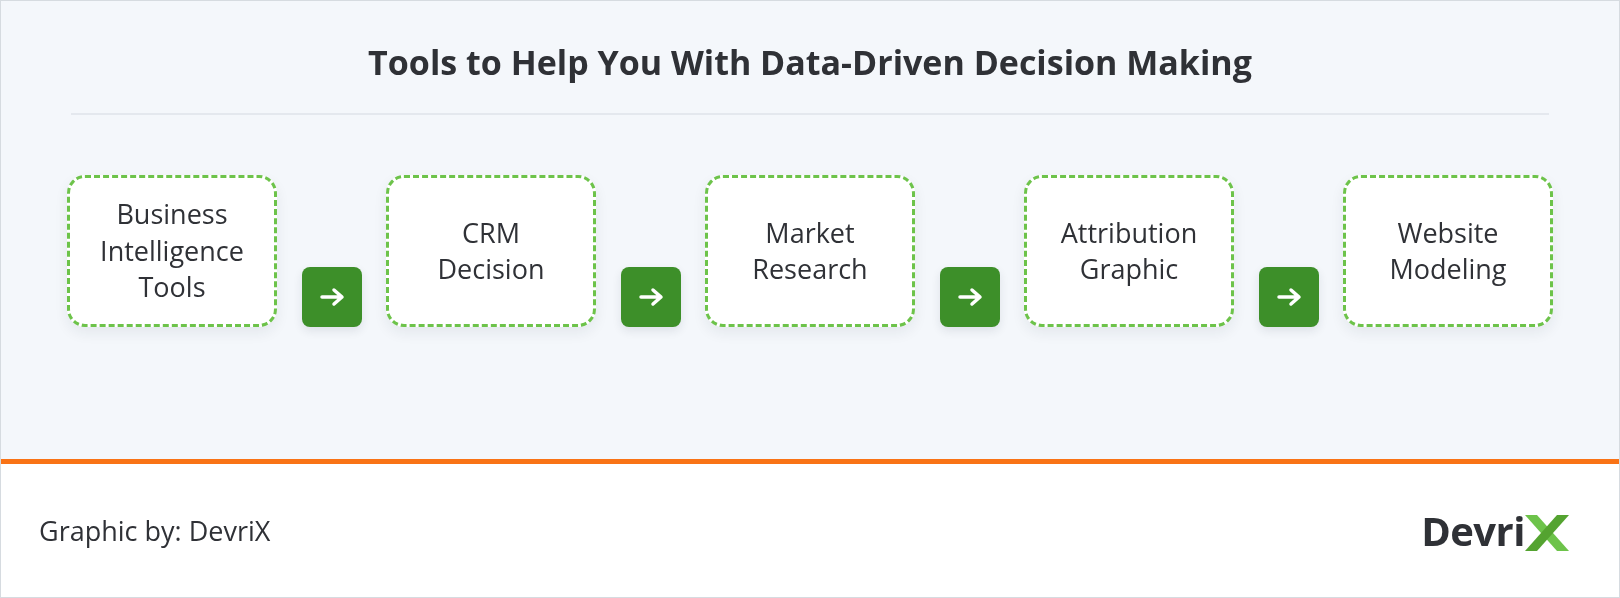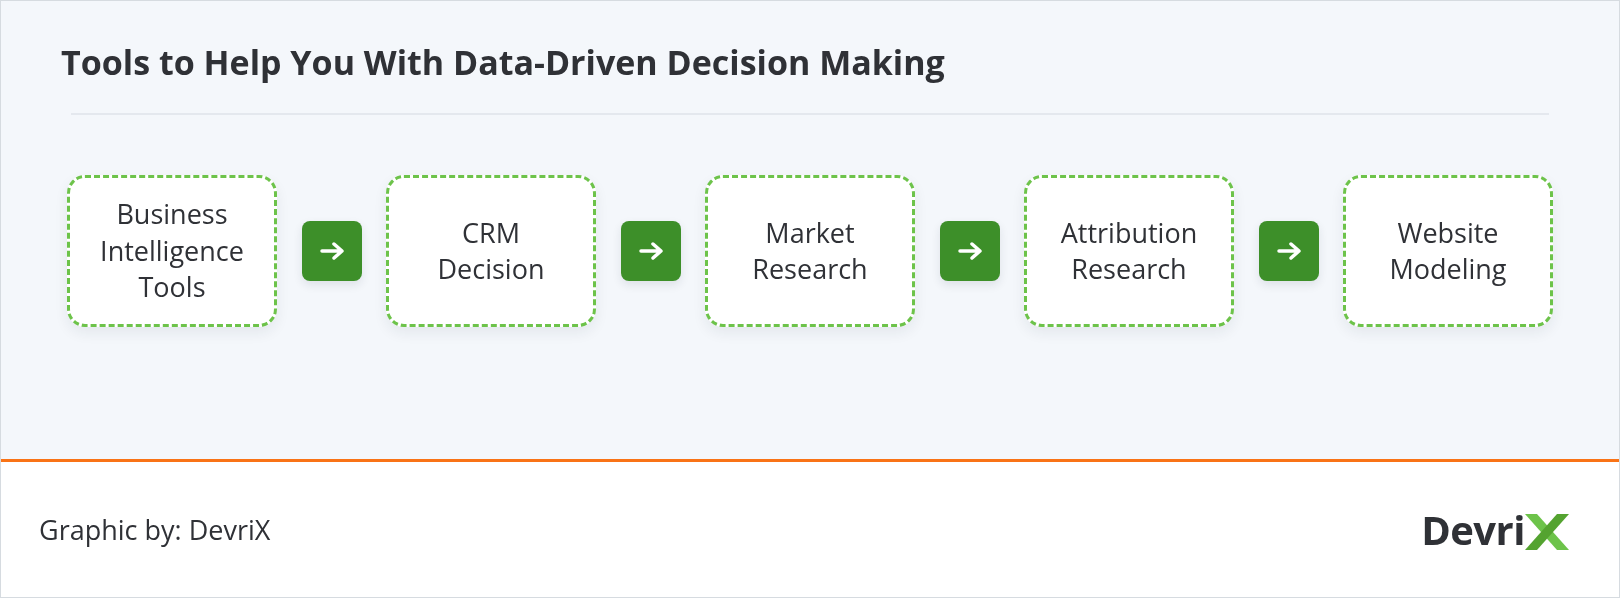--- a/index.html
+++ b/index.html
@@ -16,33 +16,34 @@
     flex-direction: column;
   }
   .upper {
     flex: 1;
     background: #f4f7fb;
     padding: 38px 60px 0 60px;
     display: flex;
     flex-direction: column;
   }
   .title {
+    text-align: center;
     font-size: 34px;
     font-weight: 700;
     color: #2f3136;
     margin-bottom: 28px;
   }
   .rule {
     height: 0;
     border-top: 2px solid #e4e8ee;
     margin: 0 10px 60px 10px;
   }
   .flow {
     display: flex;
-    align-items: center;
+    align-items: flex-end;
     justify-content: space-between;
     padding: 0 6px;
   }
   .card {
     background: #ffffff;
     border: 3px dashed #6dc34a;
     border-radius: 18px;
     width: 210px;
     height: 152px;
     display: flex;
@@ -64,21 +65,21 @@
     border-radius: 8px;
     display: flex;
     align-items: center;
     justify-content: center;
     flex-shrink: 0;
     box-shadow: 0 4px 10px rgba(30,40,60,0.10);
   }
   .arrow svg { display: block; }
   .footer {
     height: 138px;
-    border-top: 3px solid #f97316;
+    border-top: 5px solid #f97316;
     background: #ffffff;
     display: flex;
     align-items: center;
     justify-content: space-between;
     padding: 0 44px 0 38px;
   }
   .credit {
     font-size: 27px;
     font-weight: 500;
     color: #2f3136;
@@ -132,21 +133,21 @@
       <div class="card">Market
 Research</div>
 
       <div class="arrow">
         <svg width="32" height="32" viewBox="0 0 32 32">
           <path d="M6 16 H24 M18 9 L26 16 L18 23" stroke="#ffffff" stroke-width="3.5" fill="none" stroke-linecap="round" stroke-linejoin="round"></path>
         </svg>
       </div>
 
       <div class="card">Attribution
-Research</div>
+Graphic</div>
 
       <div class="arrow">
         <svg width="32" height="32" viewBox="0 0 32 32">
           <path d="M6 16 H24 M18 9 L26 16 L18 23" stroke="#ffffff" stroke-width="3.5" fill="none" stroke-linecap="round" stroke-linejoin="round"></path>
         </svg>
       </div>
 
       <div class="card">Website
 Modeling</div>
 

